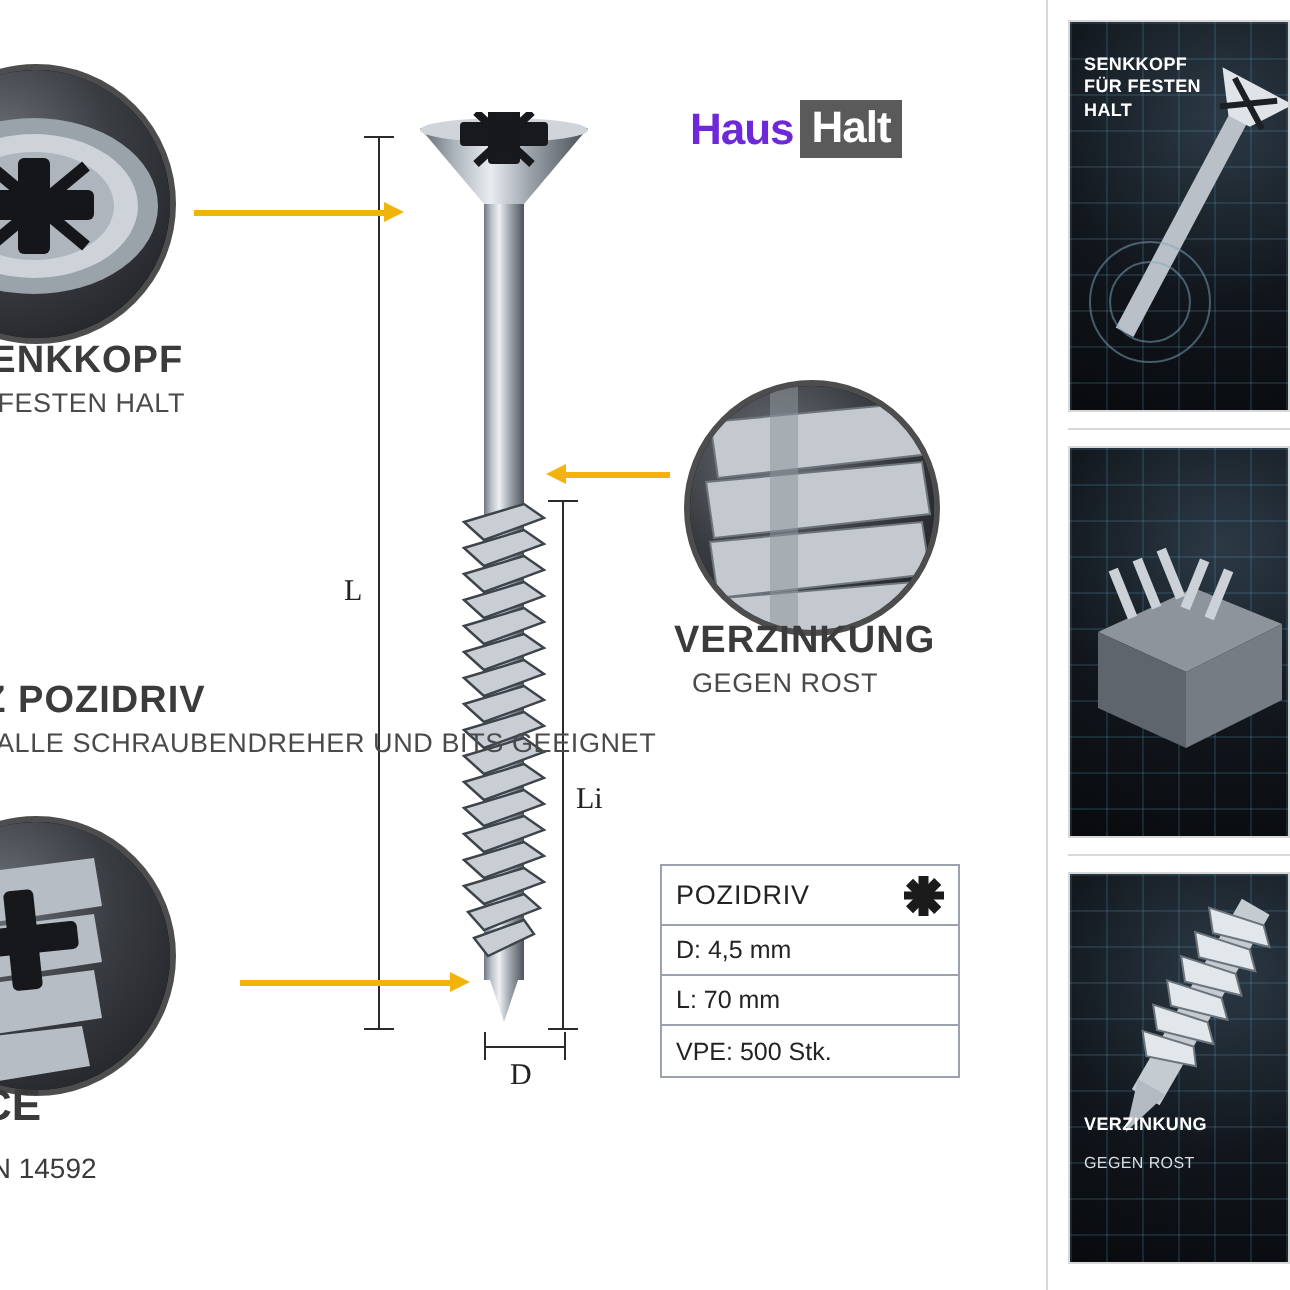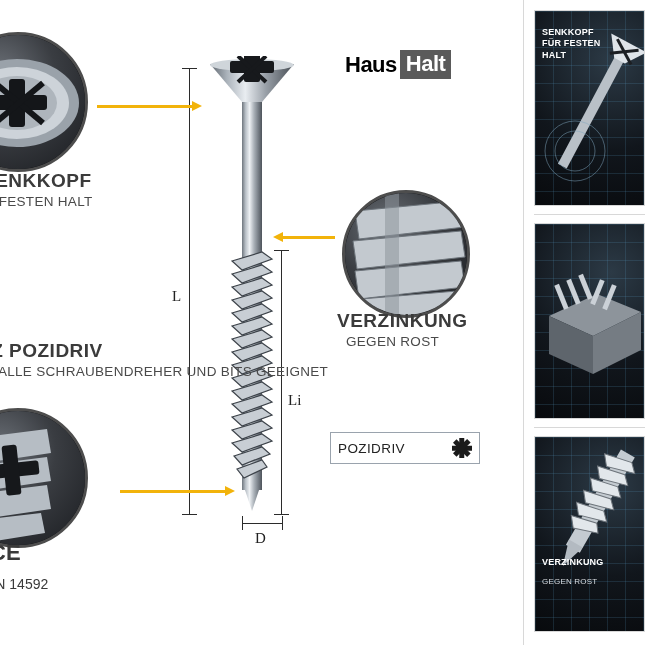--- a/index.html
+++ b/index.html
@@ -34,21 +34,21 @@
   
   #brand {
     position: absolute;
     left: 345px; top: 50px;
     display: flex;
     align-items: center;
     font-weight: bold;
     font-size: 22px;
     letter-spacing: -0.5px;
   }
-  #brand .haus { color: #000000; }
+  #brand .haus { color: #6d28d9; }
   #brand .halt {
     color: #ffffff;
     background: #5a5a5a;
     padding: 1px 6px 2px 6px;
     margin-left: 3px;
   }
 
   
   .bubble {
     position: absolute;
@@ -383,20 +383,29 @@
     <div id="spec-table">
       <div class="row head">
         <span class="label">POZIDRIV</span>
         <span class="pz-glyph">
           <span></span>
             <span></span>
             <span></span>
             <span></span>
         </span>
       </div>
+      <div class="row">
+        <span>D: 4,5 mm</span>
+      </div>
+      <div class="row">
+        <span>L: 70 mm</span>
+      </div>
+      <div class="row">
+        <span>VPE: 500 Stk.</span>
+      </div>
     </div>
 
   </div>
 
   <div class="divider-v" style="left:523px;"></div>
 
   <div id="right-col">
 
     <div class="thumb" style="top:10px; height:196px;">
       <div class="bg"></div>

